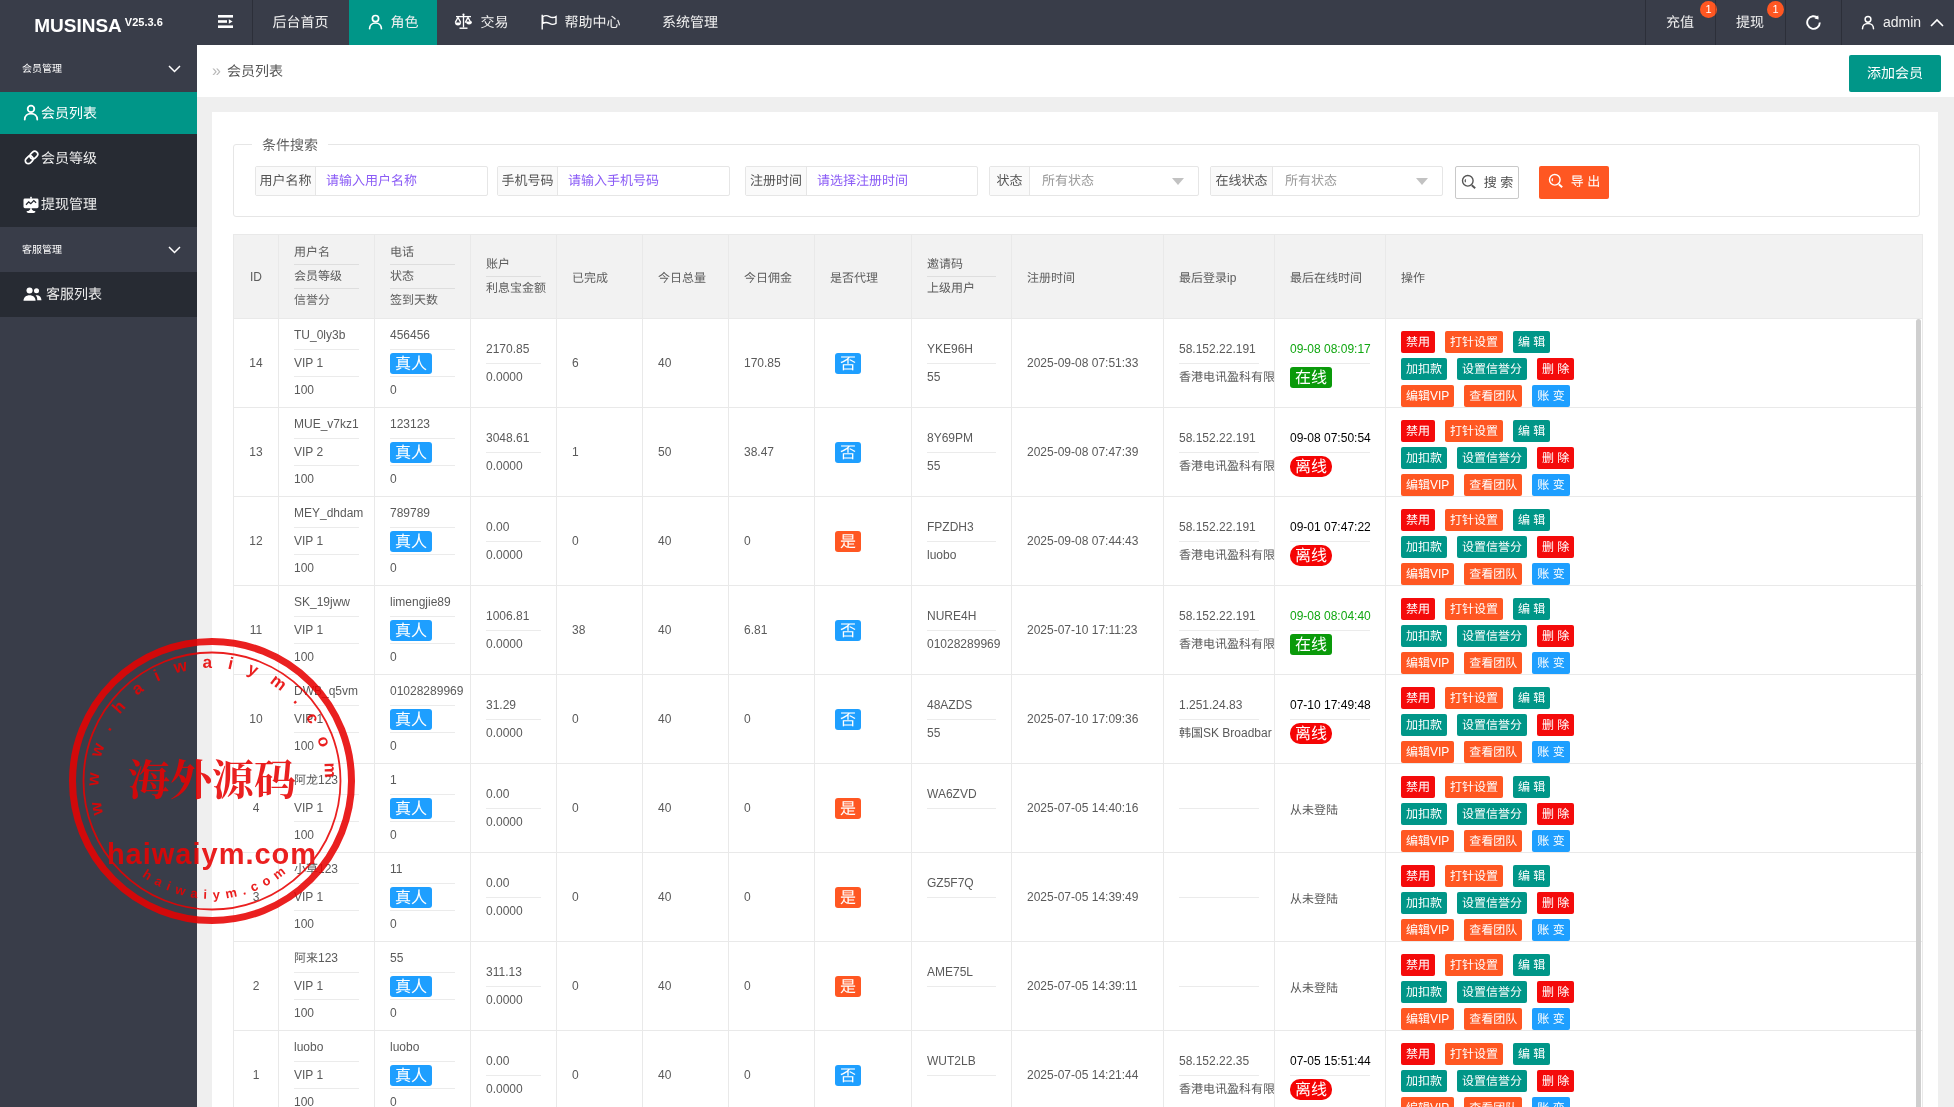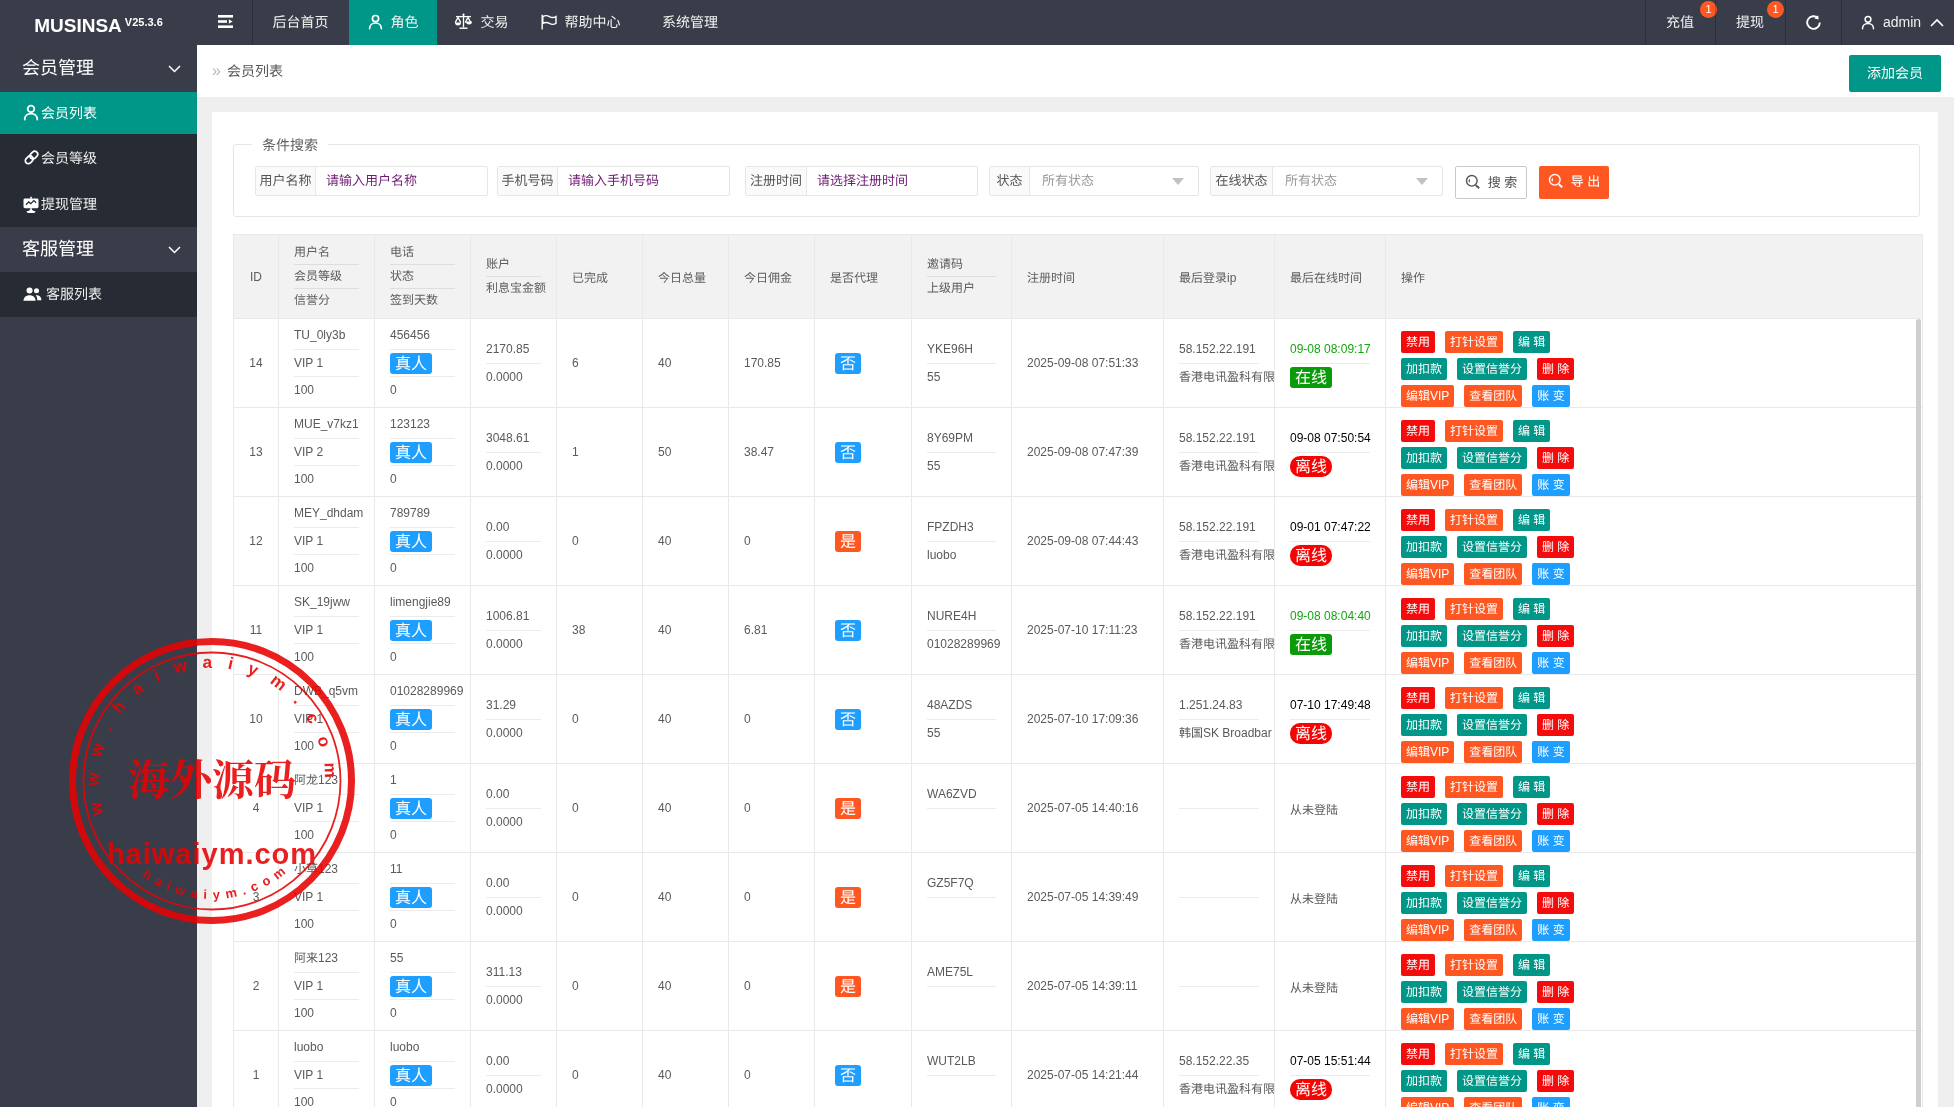--- a/index.html
+++ b/index.html
@@ -13,41 +13,41 @@
 #logo { position:absolute; left:0; top:0; width:197px; height:45px; color:#fff; line-height:45px; text-align:center; }
 #logo b { font-size:19px; letter-spacing:0; font-weight:bold; }
 #logo sup { font-size:11px; font-weight:bold; margin-left:3px; }
 .hdiv { position:absolute; top:0; width:1px; height:45px; background:rgba(0,0,0,0.22); }
 .hitem { position:absolute; top:0; height:45px; line-height:45px; color:#f0f0f0; font-size:14px; text-align:center; }
 .hitem svg { vertical-align:-3px; margin-right:8px; }
 .hbadge { position:absolute; width:17px; height:17px; border-radius:50%; background:#FF5722; color:#fff; font-size:11px; line-height:17px; text-align:center; }
 
 
 #side { position:absolute; left:0; top:45px; width:197px; height:1062px; background:#393D49; z-index:10; }
-.sparent { position:relative; height:47px; line-height:47px; color:#fff; font-size:18px; padding-left:22px; }
+.sparent { position:relative; height:47px; line-height:47px; color:#fff; font-size:10px; padding-left:22px; }
 .sparent .chev { position:absolute; right:16px; top:50%; margin-top:-4px; }
 .schild { background:#272B33; }
 .sitem { position:relative; height:45px; line-height:45px; color:#eee; font-size:14px; padding-left:41px; }
 .sitem svg { position:absolute; left:23px; top:50%; margin-top:-9px; }
 .sactive { height:42px; line-height:42px; background:#009688; color:#fff; }
 .sactive svg { margin-top:-9px; }
 
 
 #crumbbar { position:absolute; left:197px; top:45px; width:1757px; height:52px; background:#fff; z-index:5; }
 #crumb { position:absolute; left:15px; top:0; height:36px; line-height:52px; font-size:14px; color:#555; }
 #crumb .gg { color:#b9b9b9; margin-right:6px; font-size:16px; }
 #addbtn { position:absolute; left:1652px; top:10px; width:92px; height:37px; background:#009688; color:#fff; font-size:14px; line-height:37px; text-align:center; border-radius:2px; }
 #card { position:absolute; left:212px; top:112px; width:1726px; height:1200px; background:#fff; z-index:4; }
 
 
 #fs { position:absolute; left:21px; top:32px; width:1687px; height:73px; border:1px solid #e6e6e6; border-radius:3px; }
 #fslegend { position:absolute; left:18px; top:-10px; background:#fff; padding:0 10px; font-size:14px; color:#5f5f5f; line-height:20px; }
 .fgroup { position:absolute; top:54px; height:30px; border:1px solid #e6e6e6; border-radius:2px; background:#fff; }
 .flabel { position:absolute; left:0; top:0; bottom:0; background:#fafafa; border-right:1px solid #e6e6e6; font-size:13px; color:#555; line-height:28px; text-align:center; }
-.fph { position:absolute; top:0; bottom:0; font-size:13px; color:#701a75; line-height:28px; }
+.fph { position:absolute; top:0; bottom:0; font-size:13px; color:#8b5cf6; line-height:28px; }
 .fsel { position:absolute; top:0; bottom:0; font-size:13px; color:#999; line-height:28px; }
 .ftri { position:absolute; width:0; height:0; border-left:6px solid transparent; border-right:6px solid transparent; border-top:7px solid #c2c2c2; top:11px; }
 .fbtn { position:absolute; top:54px; height:33px; line-height:31px; border-radius:2px; font-size:13px; text-align:center; }
 
 
 #tbl { position:absolute; left:21px; top:122px; width:1689px; border-collapse:collapse; table-layout:fixed; }
 #tbl th, #tbl td { border:1px solid #e9e9e9; vertical-align:middle; padding:0 15px; font-weight:normal; text-align:left; }
 #tbl th { background:#f2f2f2; color:#5d5d5d; font-size:12px; height:84px; padding:0 15px; }
 #tbl td { color:#5a5a5a; font-size:12px; height:88px; background:#fff; }
 #tbl .hln { line-height:23.3px; border-bottom:1px solid #dedede; white-space:nowrap; }
@@ -189,21 +189,21 @@
 <div class="fgroup" style="left:777px;width:210px">
         <div class="flabel" style="width:40px">状态</div>
         <div class="fsel" style="left:52px">所有状态</div>
         <div class="ftri" style="right:14px"></div>
       </div>
 <div class="fgroup" style="left:998px;width:233px">
         <div class="flabel" style="width:62px">在线状态</div>
         <div class="fsel" style="left:74px">所有状态</div>
         <div class="ftri" style="right:14px"></div>
       </div>
-<div class="fbtn" style="left:1243px;width:72px;border:1px solid #c9c9c9;color:#4a4a4a;background:#fff"><svg style="vertical-align:-3px;margin-right:7px" width="16" height="16" viewBox="0 0 16 16">
+<div class="fbtn" style="left:1243px;width:64px;border:1px solid #c9c9c9;color:#4a4a4a;background:#fff"><svg style="vertical-align:-3px;margin-right:7px" width="16" height="16" viewBox="0 0 16 16">
           <circle cx="6.8" cy="6.8" r="5.3" fill="none" stroke="#555" stroke-width="1.4"></circle>
           <path d="M4.6 5.4 a2.9 2.9 0 0 0 -0.1 2.9" fill="none" stroke="#555" stroke-width="1.2"></path>
           <line x1="10.8" y1="11.3" x2="14.2" y2="14.2" stroke="#555" stroke-width="1.9"></line>
         </svg>搜 索</div>
 <div class="fbtn" style="left:1327px;width:70px;background:#FF5722;color:#fff;line-height:32px"><svg style="vertical-align:-3px;margin-right:7px" width="16" height="16" viewBox="0 0 16 16">
           <circle cx="6.8" cy="6.8" r="5.3" fill="none" stroke="#fff" stroke-width="1.4"></circle>
           <path d="M4.6 5.4 a2.9 2.9 0 0 0 -0.1 2.9" fill="none" stroke="#fff" stroke-width="1.2"></path>
           <line x1="10.8" y1="11.3" x2="14.2" y2="14.2" stroke="#fff" stroke-width="1.9"></line>
         </svg>导 出</div>
 </div>

